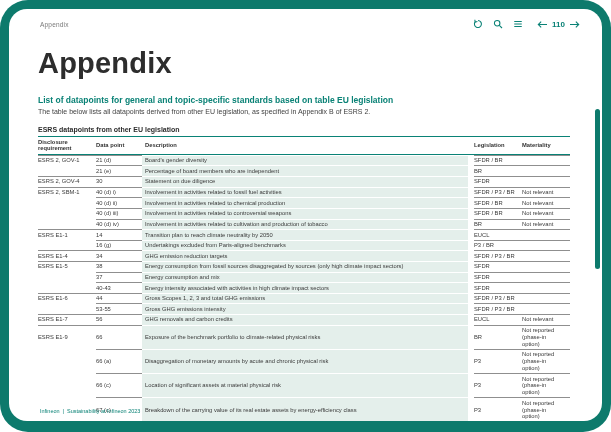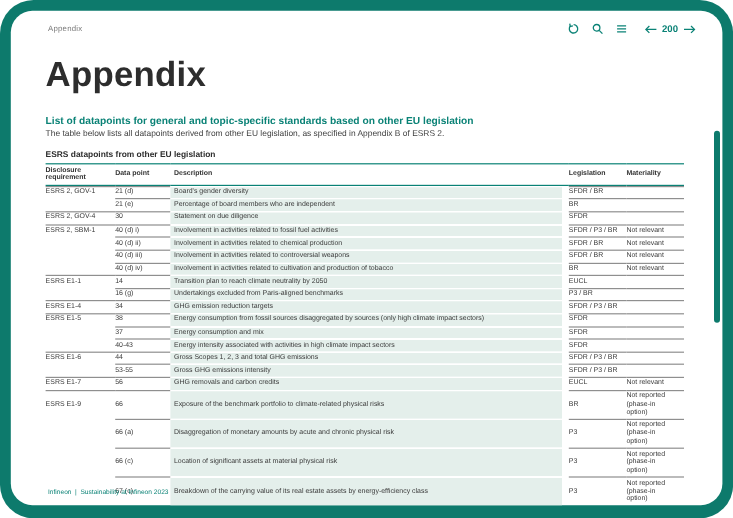--- a/index.html
+++ b/index.html
@@ -72,34 +72,34 @@
             <line x1="1.5" y1="9" x2="10.5" y2="9"></line>
           </svg>
         </span>
         <span class="pager">
           <span class="icon-btn">
             <svg width="11" height="9" viewBox="0 0 12 10" fill="none" stroke="currentColor" stroke-width="1.2">
               <path d="M11 5 H1.5"></path>
                 <path d="M4.5 1.8 L1.3 5 l3.2 3.2"></path>
             </svg>
           </span>
-          <span class="page-num">200</span>
+          <span class="page-num">110</span>
           <span class="icon-btn">
             <svg width="11" height="9" viewBox="0 0 12 10" fill="none" stroke="currentColor" stroke-width="1.2">
               <path d="M1 5 H10.5"></path>
                 <path d="M7.5 1.8 L10.7 5 l-3.2 3.2"></path>
             </svg>
           </span>
         </span>
       </div>
     </div>
 
     <div class="content">
       <h1>Appendix</h1>
-      <div class="section-heading">List of datapoints for general and topic-specific standards based on other EU legislation</div>
+      <div class="section-heading">List of datapoints for general and topic-specific standards based on table EU legislation</div>
       <div class="intro">The table below lists all datapoints derived from other EU legislation, as specified in Appendix B of ESRS 2.</div>
       <div class="table-title">ESRS datapoints from other EU legislation</div>
 
       <table>
         <colgroup>
           <col class="w-dr">
             <col class="w-dp">
             <col class="w-desc">
             <col class="w-leg">
             <col class="w-mat">

